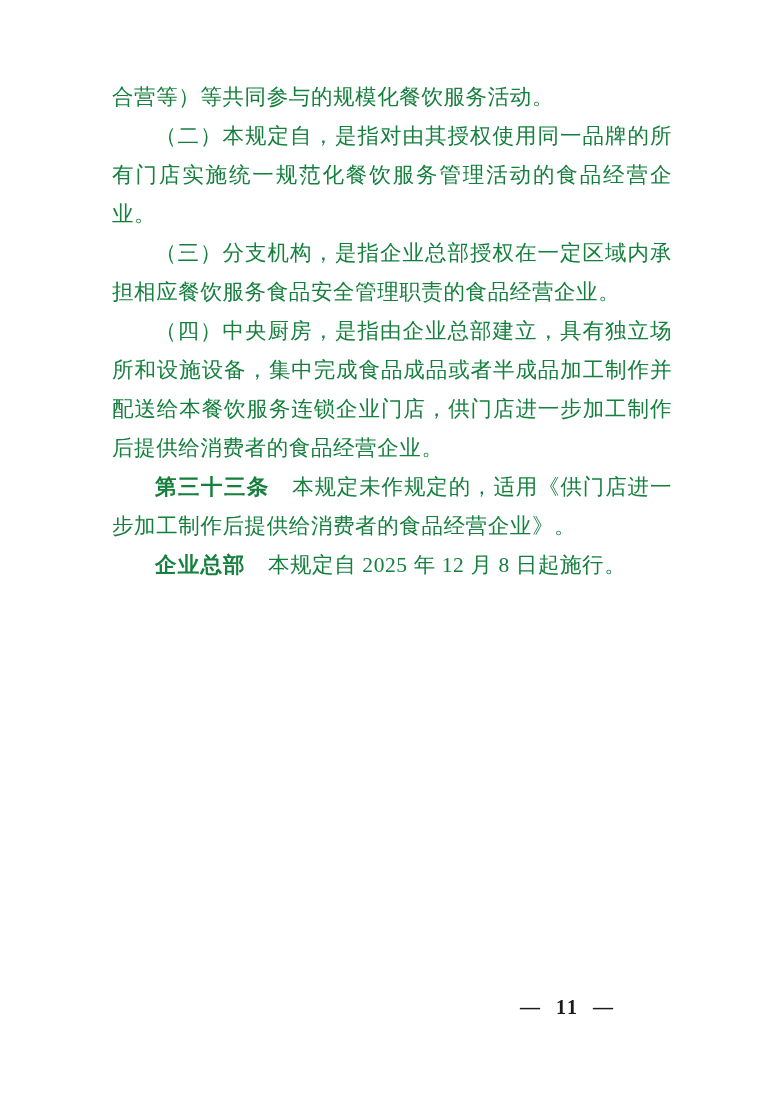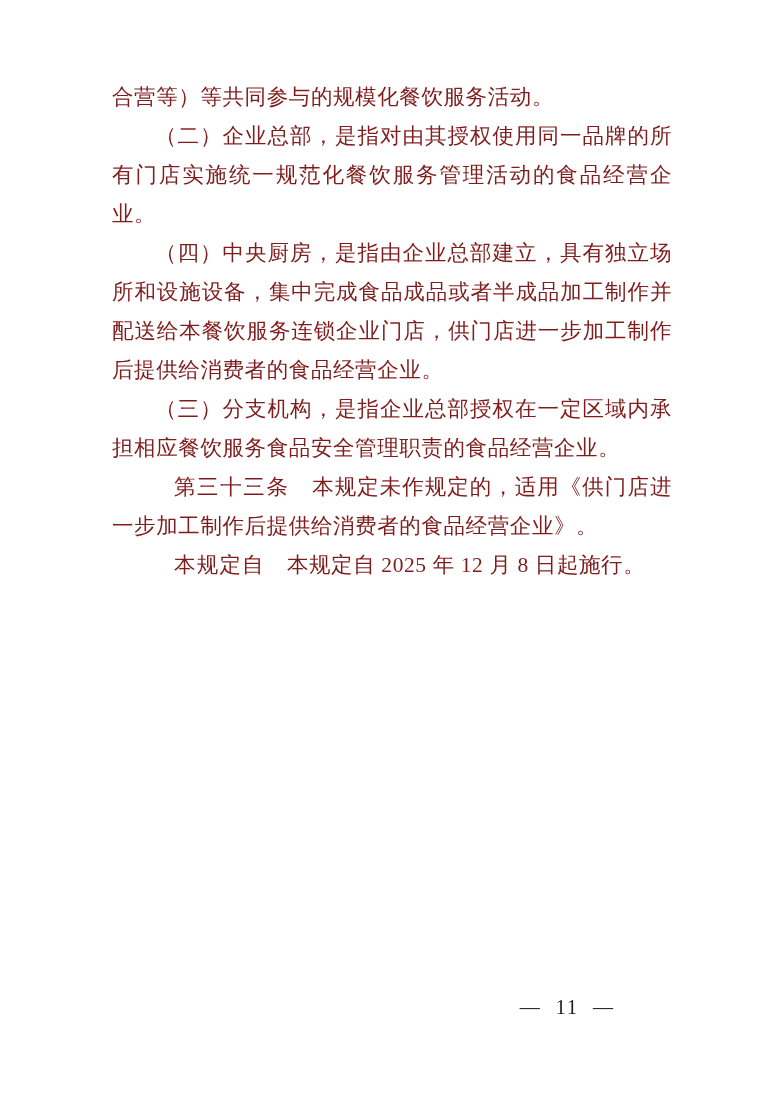--- a/index.html
+++ b/index.html
@@ -20,45 +20,45 @@
   }
   .content {
     position: absolute;
     left: 112px;
     top: 78px;
     width: 560px;
   }
   .para {
     font-size: 21.5px;
     line-height: 39px;
-    color: #7f1d1d;
+    color: #15803d;
     letter-spacing: 0.6px;
     text-align: justify;
     text-justify: inter-ideograph;
     margin: 0;
     font-family: "Liberation Serif", "DejaVu Serif", serif;
   }
   .para.indent {
     text-indent: 43px;
   }
   .article-title {
-    font-weight: normal;
+    font-weight: bold;
     letter-spacing: 1.2px;
-    margin-left: 19px;
   }
   .footer {
     position: absolute;
     left: 0;
     top: 996px;
     width: 771px;
     text-align: center;
     font-size: 20px;
     color: #1a1a1a;
     font-family: "Liberation Serif", "DejaVu Serif", serif;
     letter-spacing: 2px;
+    font-weight: bold;
   }
   .footer .page-num {
     display: inline-block;
     padding: 0 14px;
   }
   .footer .dash {
     display: inline-block;
   }
   .footer-inner {
     display: inline-block;
@@ -73,29 +73,29 @@
 </style>
 </head>
 <body>
 
 <div class="page">
 
   <div class="content">
 
     <p class="para">合营等）等共同参与的规模化餐饮服务活动。</p>
 
-    <p class="para indent">（二）企业总部，是指对由其授权使用同一品牌的所有门店实施统一规范化餐饮服务管理活动的食品经营企业。</p>
+    <p class="para indent">（二）本规定自，是指对由其授权使用同一品牌的所有门店实施统一规范化餐饮服务管理活动的食品经营企业。</p>
+
+    <p class="para indent">（三）分支机构，是指企业总部授权在一定区域内承担相应餐饮服务食品安全管理职责的食品经营企业。</p>
 
     <p class="para indent">（四）中央厨房，是指由企业总部建立，具有独立场所和设施设备，集中完成食品成品或者半成品加工制作并配送给本餐饮服务连锁企业门店，供门店进一步加工制作后提供给消费者的食品经营企业。</p>
 
-    <p class="para indent">（三）分支机构，是指企业总部授权在一定区域内承担相应餐饮服务食品安全管理职责的食品经营企业。</p>
-
     <p class="para indent"><span class="article-title">第三十三条</span><span>　</span><span>本规定未作规定的，适用《供门店进一步加工制作后提供给消费者的食品经营企业》。</span></p>
 
-    <p class="para indent"><span class="article-title">本规定自</span><span>　</span><span>本规定自 2025 年 12 月 8 日起施行。</span></p>
+    <p class="para indent"><span class="article-title">企业总部</span><span>　</span><span>本规定自 2025 年 12 月 8 日起施行。</span></p>
 
   </div>
 
   <div class="footer">
     <div class="footer-row">
       <span class="footer-inner"><span class="dash">—</span><span class="page-num">11</span><span class="dash">—</span></span>
     </div>
   </div>
 
 </div>

